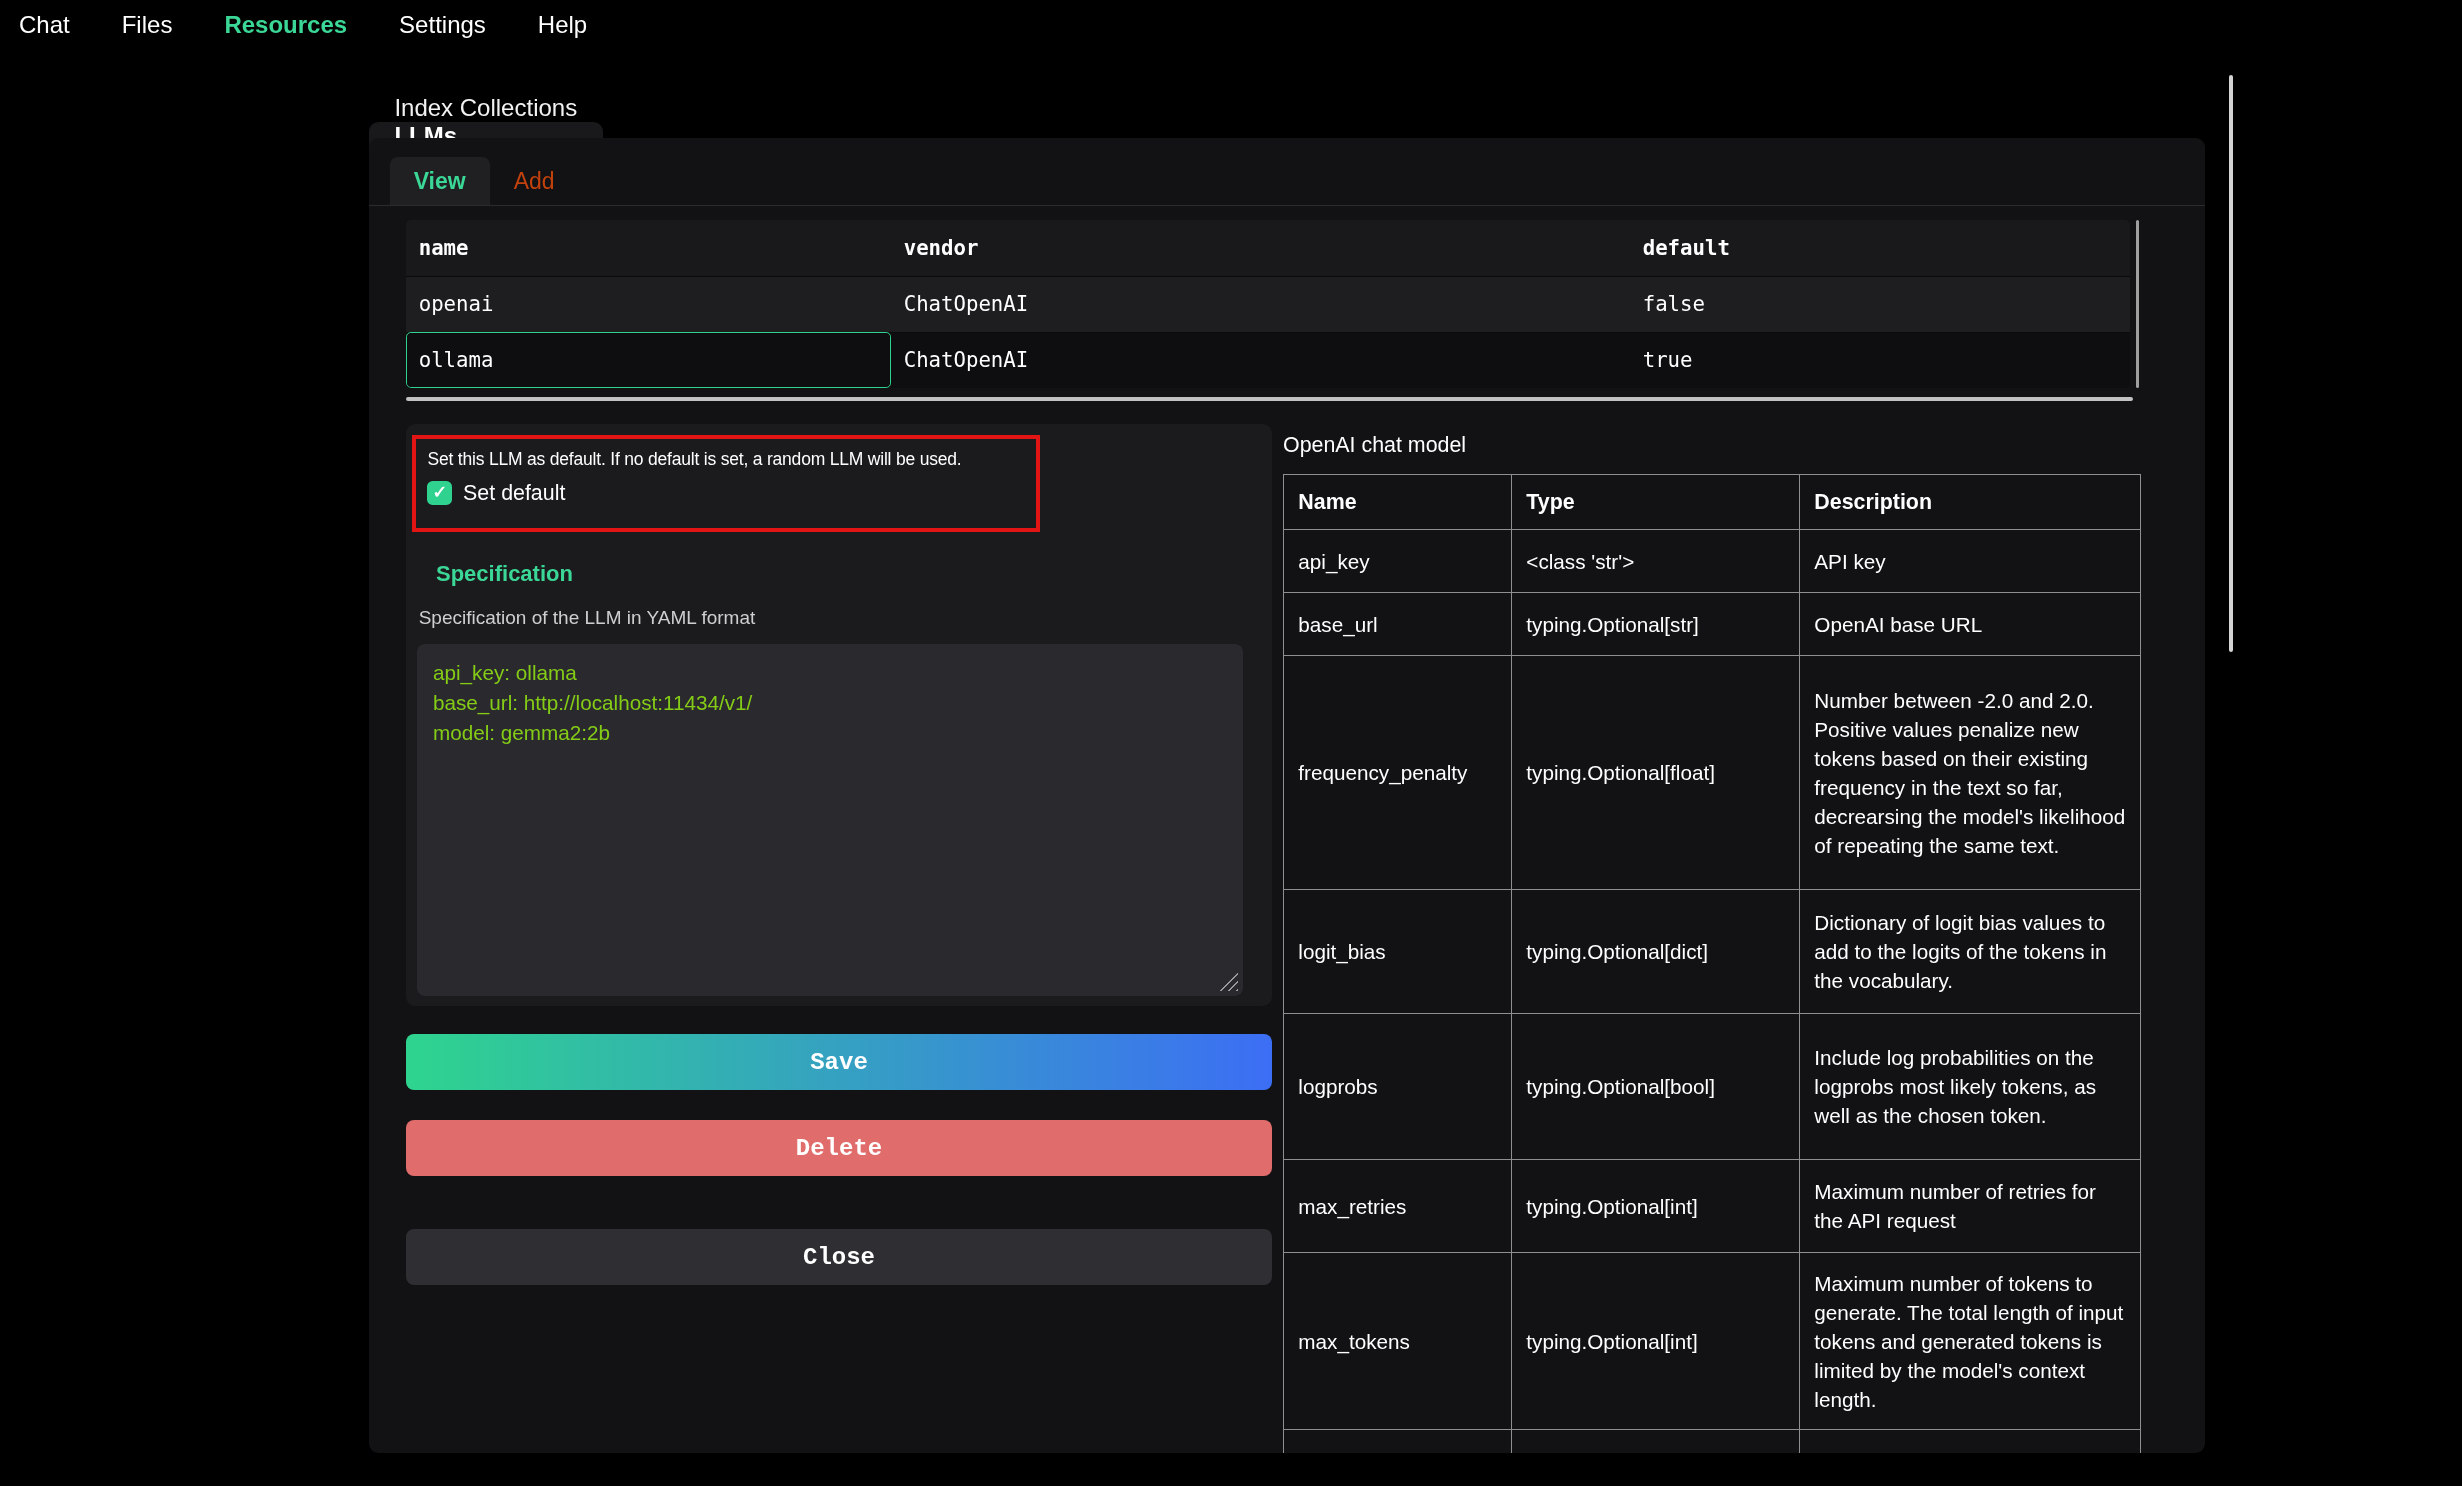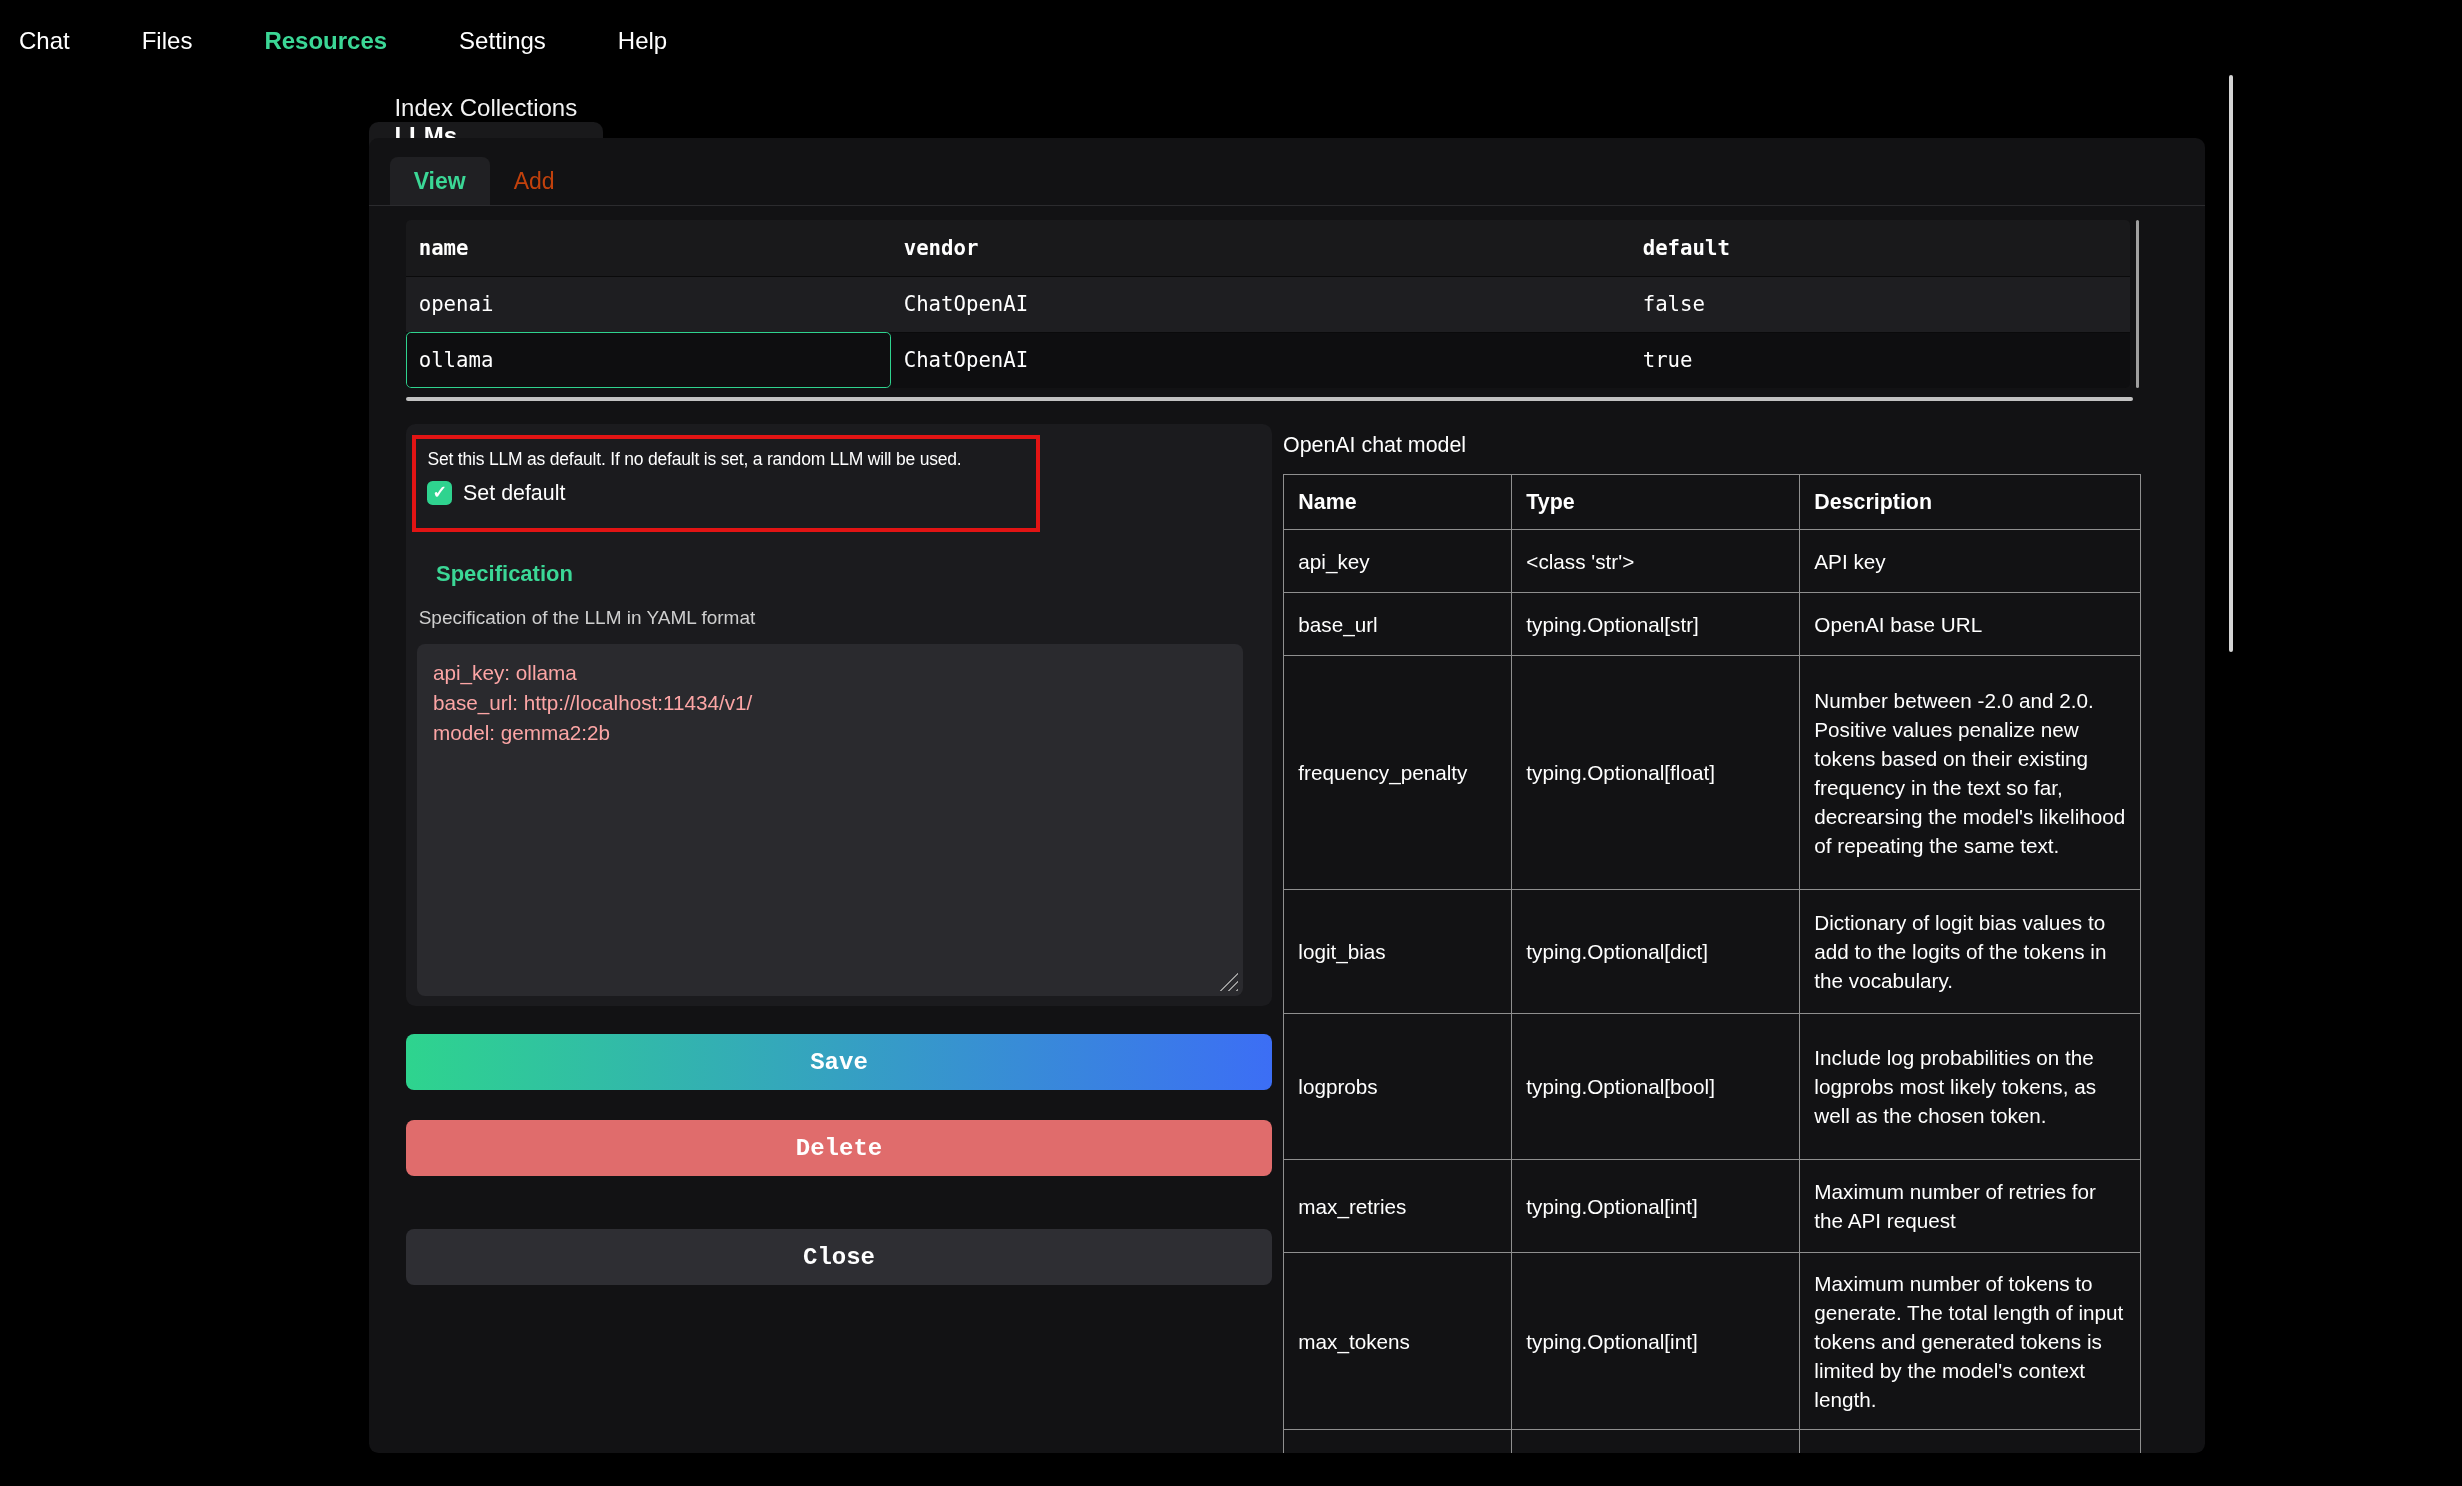--- a/index.html
+++ b/index.html
@@ -2,22 +2,22 @@
 <html style="font-size:12.7px"><head>
 <meta charset="utf-8">
 <style>
   html,body{margin:0;padding:0;}
   body{
     width:2462px;height:1487px;position:relative;overflow:hidden;
     background:#000;color:#fff;
     font-family:"Liberation Sans", sans-serif;
   }
   
-  .topnav{position:absolute;top:16px;left:0;height:49px;display:flex;align-items:center;
-    padding-left:19px;gap:72px;}
+  .topnav{position:absolute;top:0;left:0;height:49px;display:flex;align-items:center;
+    padding-left:19px;gap:52px;}
   .nav-item{font-size:24px;font-weight:500;cursor:pointer;}
   .nav-item.active{color:#3BD796;font-weight:700;}
   
   .tabrow{position:absolute;left:369px;top:94px;height:44px;display:flex;align-items:stretch;flex-direction:column;}
   .tab{display:flex;align-items:center;padding:0 25.4px;font-size:24px;color:#f2f2f2;cursor:pointer;}
   .tab.active{background:#19191b;border-radius:9.5px 9.5px 0 0;font-weight:700;color:#fff;}
   
   .panel{position:absolute;left:369px;top:138px;width:1836px;height:1315px;
     background:#121214;border-radius:9.5px;overflow:hidden;}
   
@@ -45,21 +45,21 @@
   .note{font-size:17.5px;letter-spacing:-0.2px;white-space:nowrap;color:#fff;margin:1.6px 0 0 1.6px;}
   .chkrow{display:flex;align-items:center;gap:11px;margin:11px 0 0 1.6px;}
   .checkbox{width:24.6px;height:24.6px;background:#2FD38F;border-radius:5.6px;display:flex;
     align-items:center;justify-content:center;cursor:pointer;}
   .checkbox span{color:#fff;font-size:17.5px;font-weight:700;line-height:1;}
   .chklabel{font-size:21.4px;color:#fff;}
   .spec-h{position:absolute;left:30px;top:137px;font-size:22px;font-weight:600;color:#3BD796;}
   .spec-c{position:absolute;left:12.7px;top:183px;font-size:19px;color:#cfcfcf;}
   .ta-wrap{position:absolute;left:11px;top:220px;width:826px;height:352px;}
   .ta-wrap textarea{width:100%;height:100%;box-sizing:border-box;background:#2a2a2e;border:none;
-    border-radius:8px;color:#fca5a5;font-family:"Liberation Sans", sans-serif;font-size:20.7px;
+    border-radius:8px;color:#84cc16;font-family:"Liberation Sans", sans-serif;font-size:20.7px;
     line-height:30px;padding:14.3px 16px;resize:none;outline:none;white-space:pre;}
   .resize-handle{position:absolute;right:4.8px;bottom:4.8px;width:20.7px;height:20.7px;cursor:nwse-resize;
     background:repeating-linear-gradient(135deg, transparent 0 4px, #9a9a9a 4px 5.6px);
     clip-path:polygon(100% 0, 100% 100%, 0 100%);}
   
   .btn{position:absolute;left:37px;width:866px;height:56px;border:none;border-radius:8px;
     font-family:Liberation Mono, monospace;font-size:24px;font-weight:700;color:#fff;cursor:pointer;}
   .btn.save{top:896px;background:linear-gradient(90deg,#2ED48E,#3C6EF5);}
   .btn.delete{top:982px;background:#E06C6C;}
   .btn.close{top:1091px;background:#2e2e33;}

